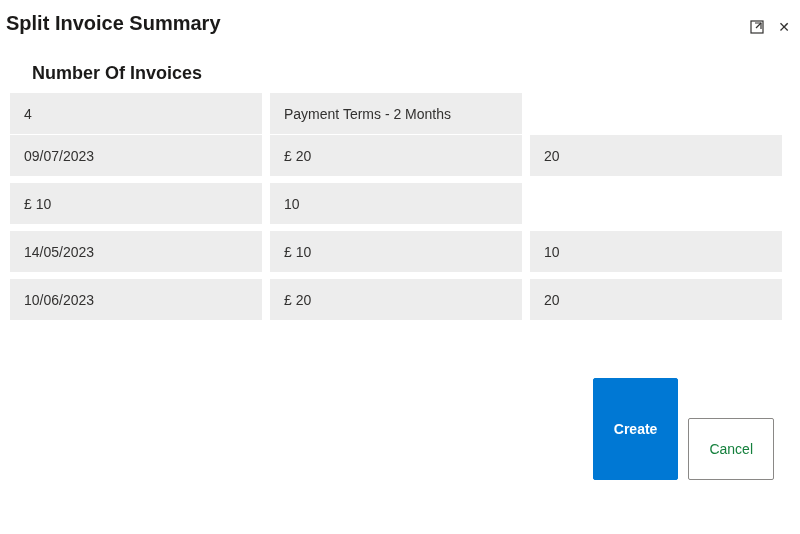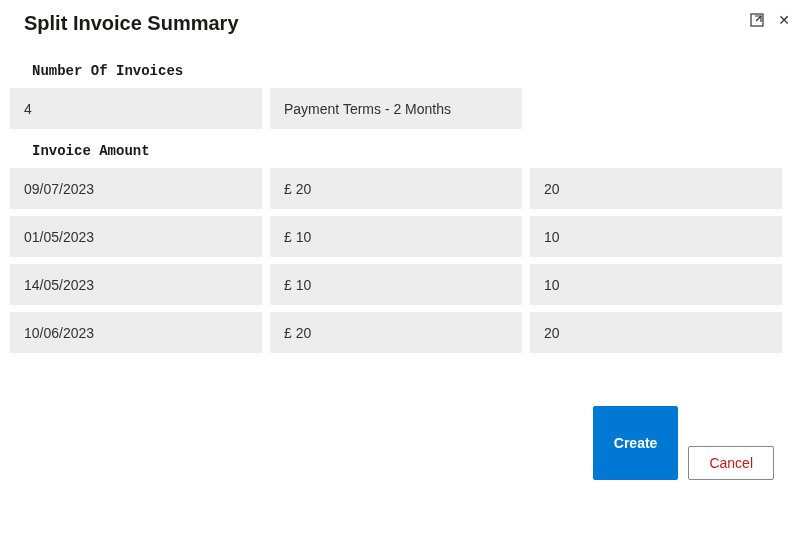--- a/index.html
+++ b/index.html
@@ -13,22 +13,22 @@
       color: #323130;
       background: #fff;
       width: 800px;
       height: 534px;
       overflow: hidden;
       position: relative;
     }
     .header {
       display: flex;
       justify-content: space-between;
-      align-items: flex-start;
-      padding: 12px 10px 6px 24px;
+      align-items: flex-end;
+      padding: 12px 10px 6px 6px;
       gap: 23px;
     }
     .header h1 {
       font-size: 20px;
       font-weight: 700;
       color: #1b1a19;
     }
     .header-icons {
       display: flex;
       gap: 14px;
@@ -42,25 +42,24 @@
     .content {
       padding: 8px 10px 0 10px;
     }
     .section-grid {
       display: grid;
       grid-template-columns: 252px 252px 252px;
       column-gap: 8px;
     }
     .col-label {
       font-weight: 700;
-      font-size: 14px;
+      font-size: 18px;
       color: #1b1a19;
       padding: 14px 0 8px 22px;
       background: #fff;
-      font-family: Liberation Mono, monospace;
     }
     .cell {
       background: #ededed;
       padding: 12px 14px;
       font-size: 14px;
       color: #323130;
       border-top: 1px solid #fff;
       height: 42px;
       display: flex;
       align-items: center;
@@ -70,34 +69,34 @@
     }
     .footer {
       position: absolute;
       bottom: 54px;
       right: 26px;
       display: flex;
       gap: 10px;
     }
     .btn {
       font-size: 14px;
-      padding: 8px 20px;
+      padding: 22px 20px;
       cursor: pointer;
       border-radius: 2px;
       font-family: inherit;
     }
     .btn-primary {
       background: #0078d4;
       color: #fff;
       border: 1px solid #0078d4;
       font-weight: 600;
     }
     .btn-secondary {
       background: #fff;
-      color: #b91c1c;
+      color: #15803d;
       border: 1px solid #8a8886;
       margin-top: 40px;
     }
     .expand-icon svg {
       display: block;
     }
     .close-icon {
       font-size: 18px;
       font-weight: 400;
     }
@@ -124,32 +123,30 @@
   <div class="section-grid">
     <div class="col-label">Number Of Invoices</div>
   </div>
 
   <div class="section-grid">
     <div class="cell">4</div>
     <div class="cell">Payment Terms - 2 Months</div>
   </div>
 
   <div class="section-grid">
-    <div class="col-label">Invoice Amount</div>
   </div>
 
   <div id="rows-container">
       <div class="section-grid">
         <div class="cell">09/07/2023</div>
         <div class="cell">£ 20</div>
         <div class="cell">20</div>
       </div>
       <div class="row-gap"></div>
       <div class="section-grid">
-        <div class="cell">01/05/2023</div>
         <div class="cell">£ 10</div>
         <div class="cell">10</div>
       </div>
       <div class="row-gap"></div>
       <div class="section-grid">
         <div class="cell">14/05/2023</div>
         <div class="cell">£ 10</div>
         <div class="cell">10</div>
       </div>
       <div class="row-gap"></div>

